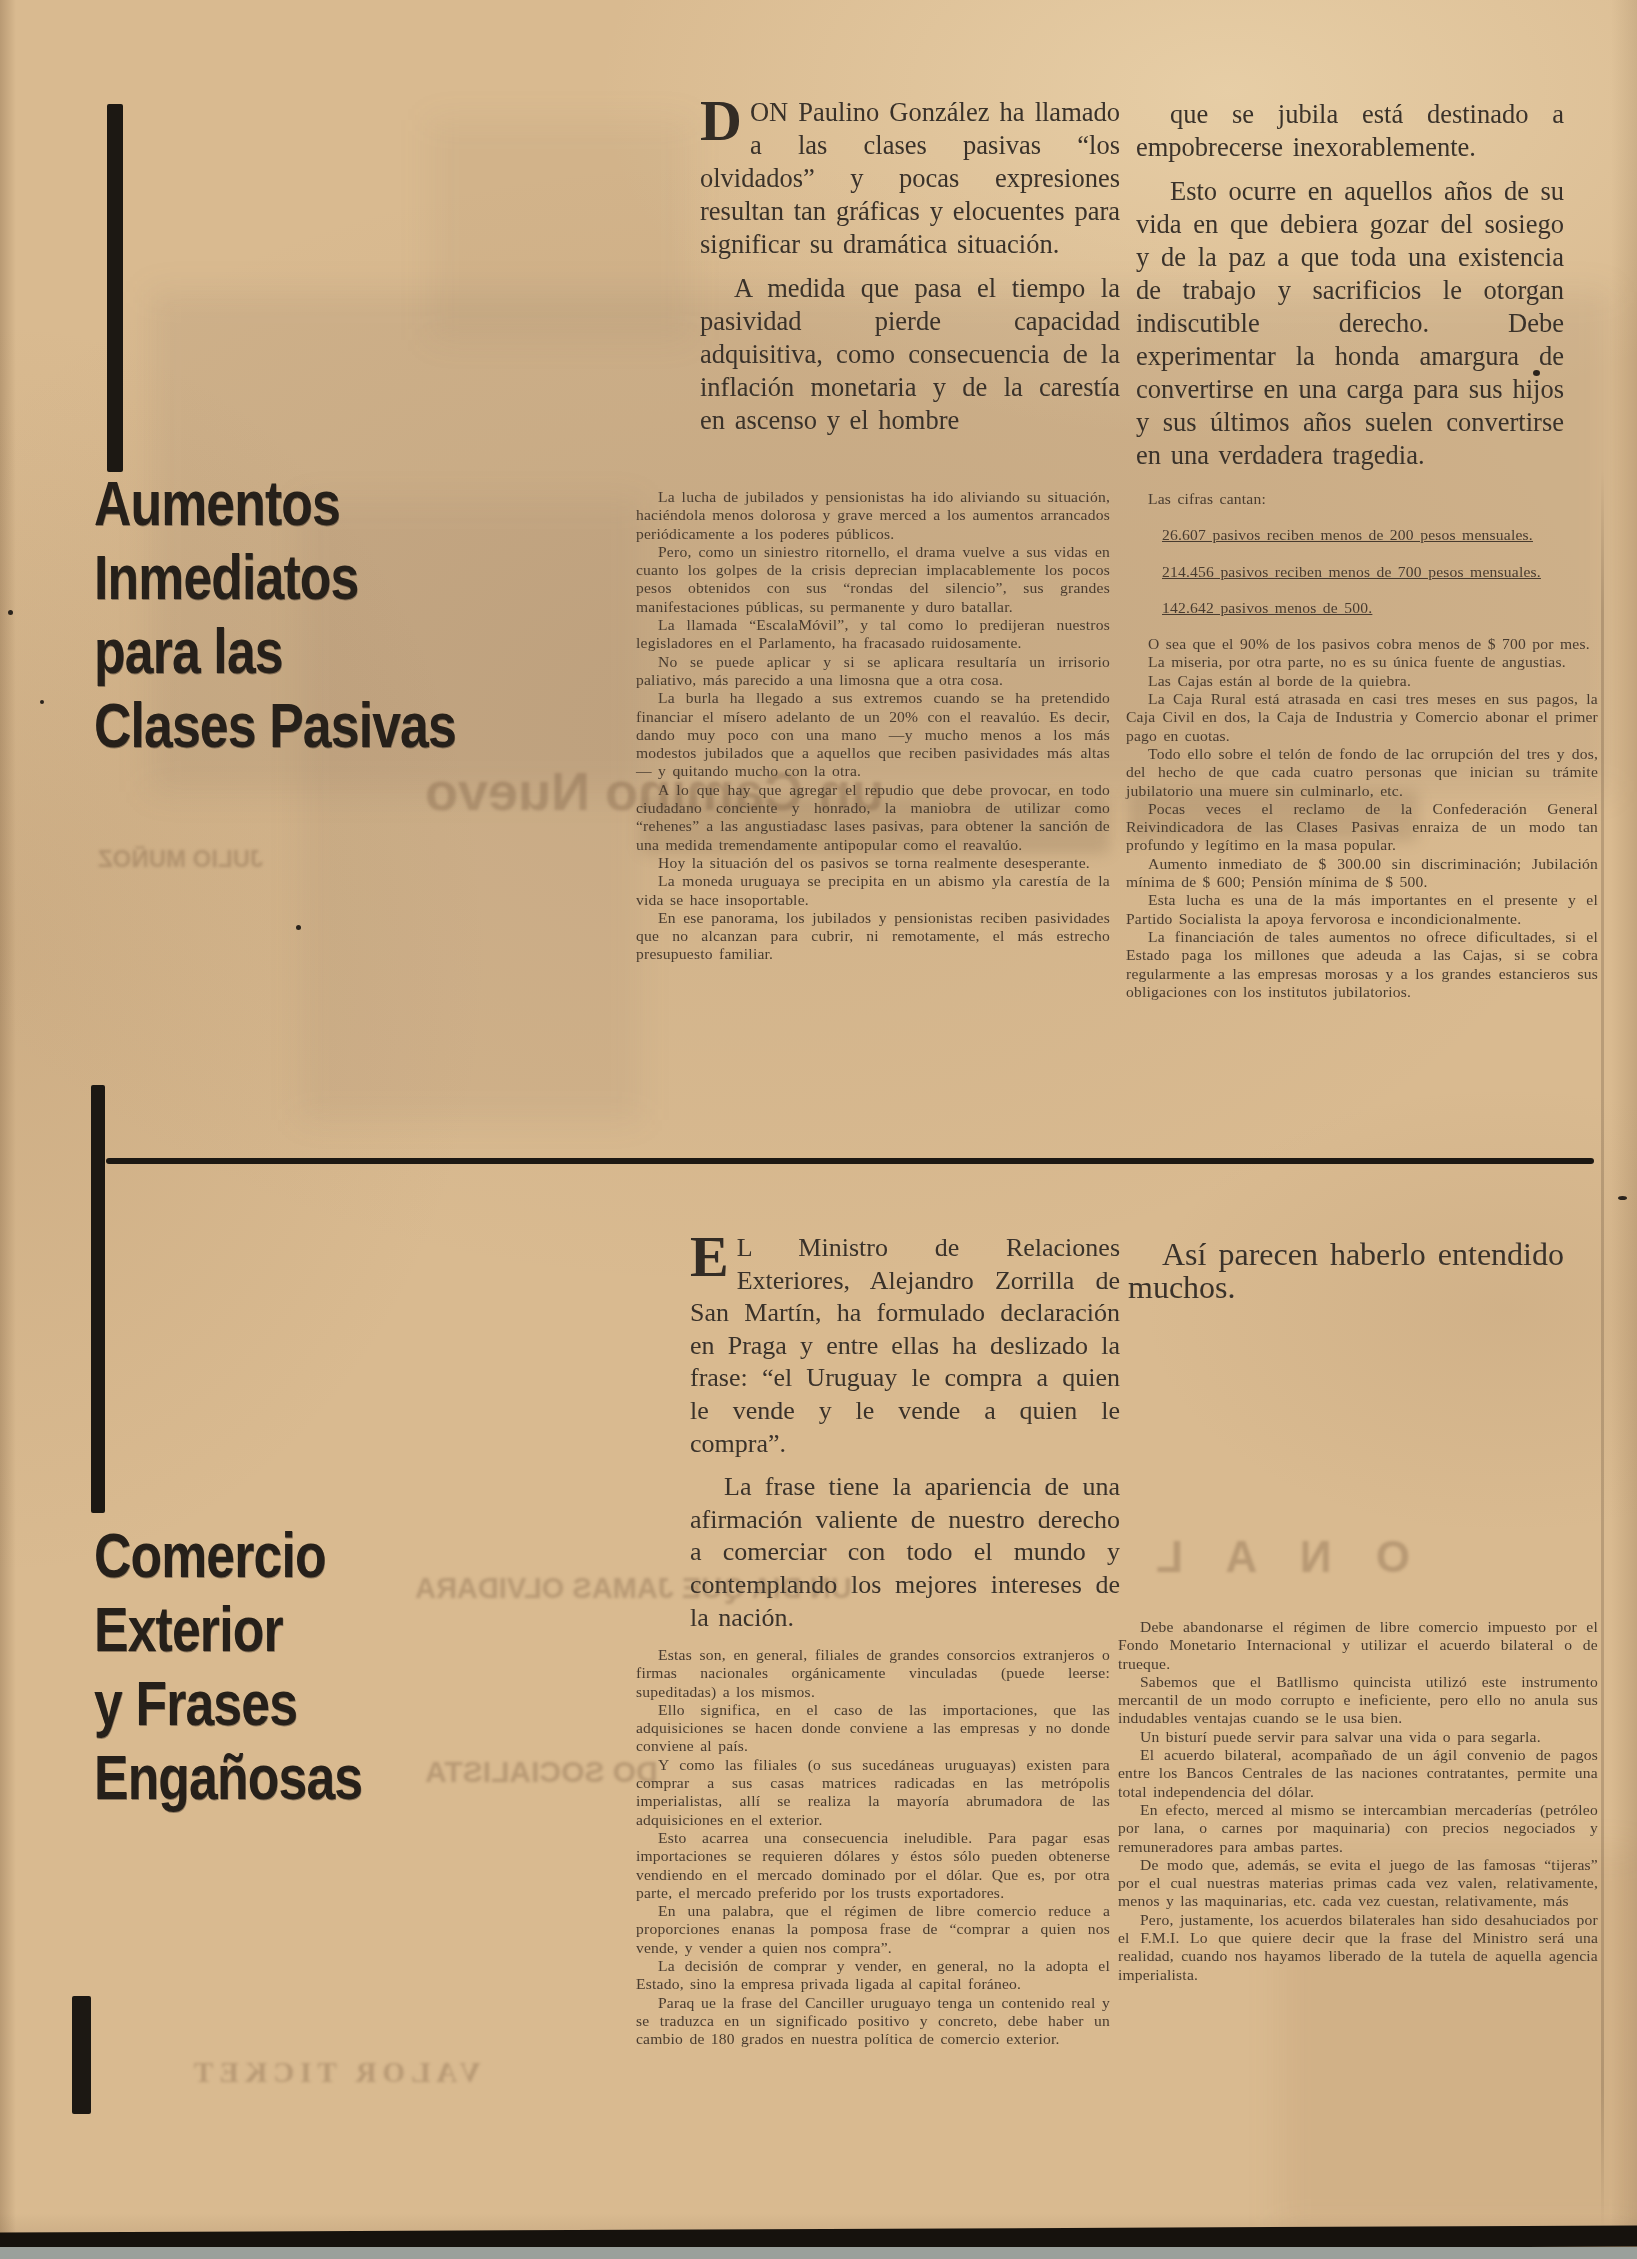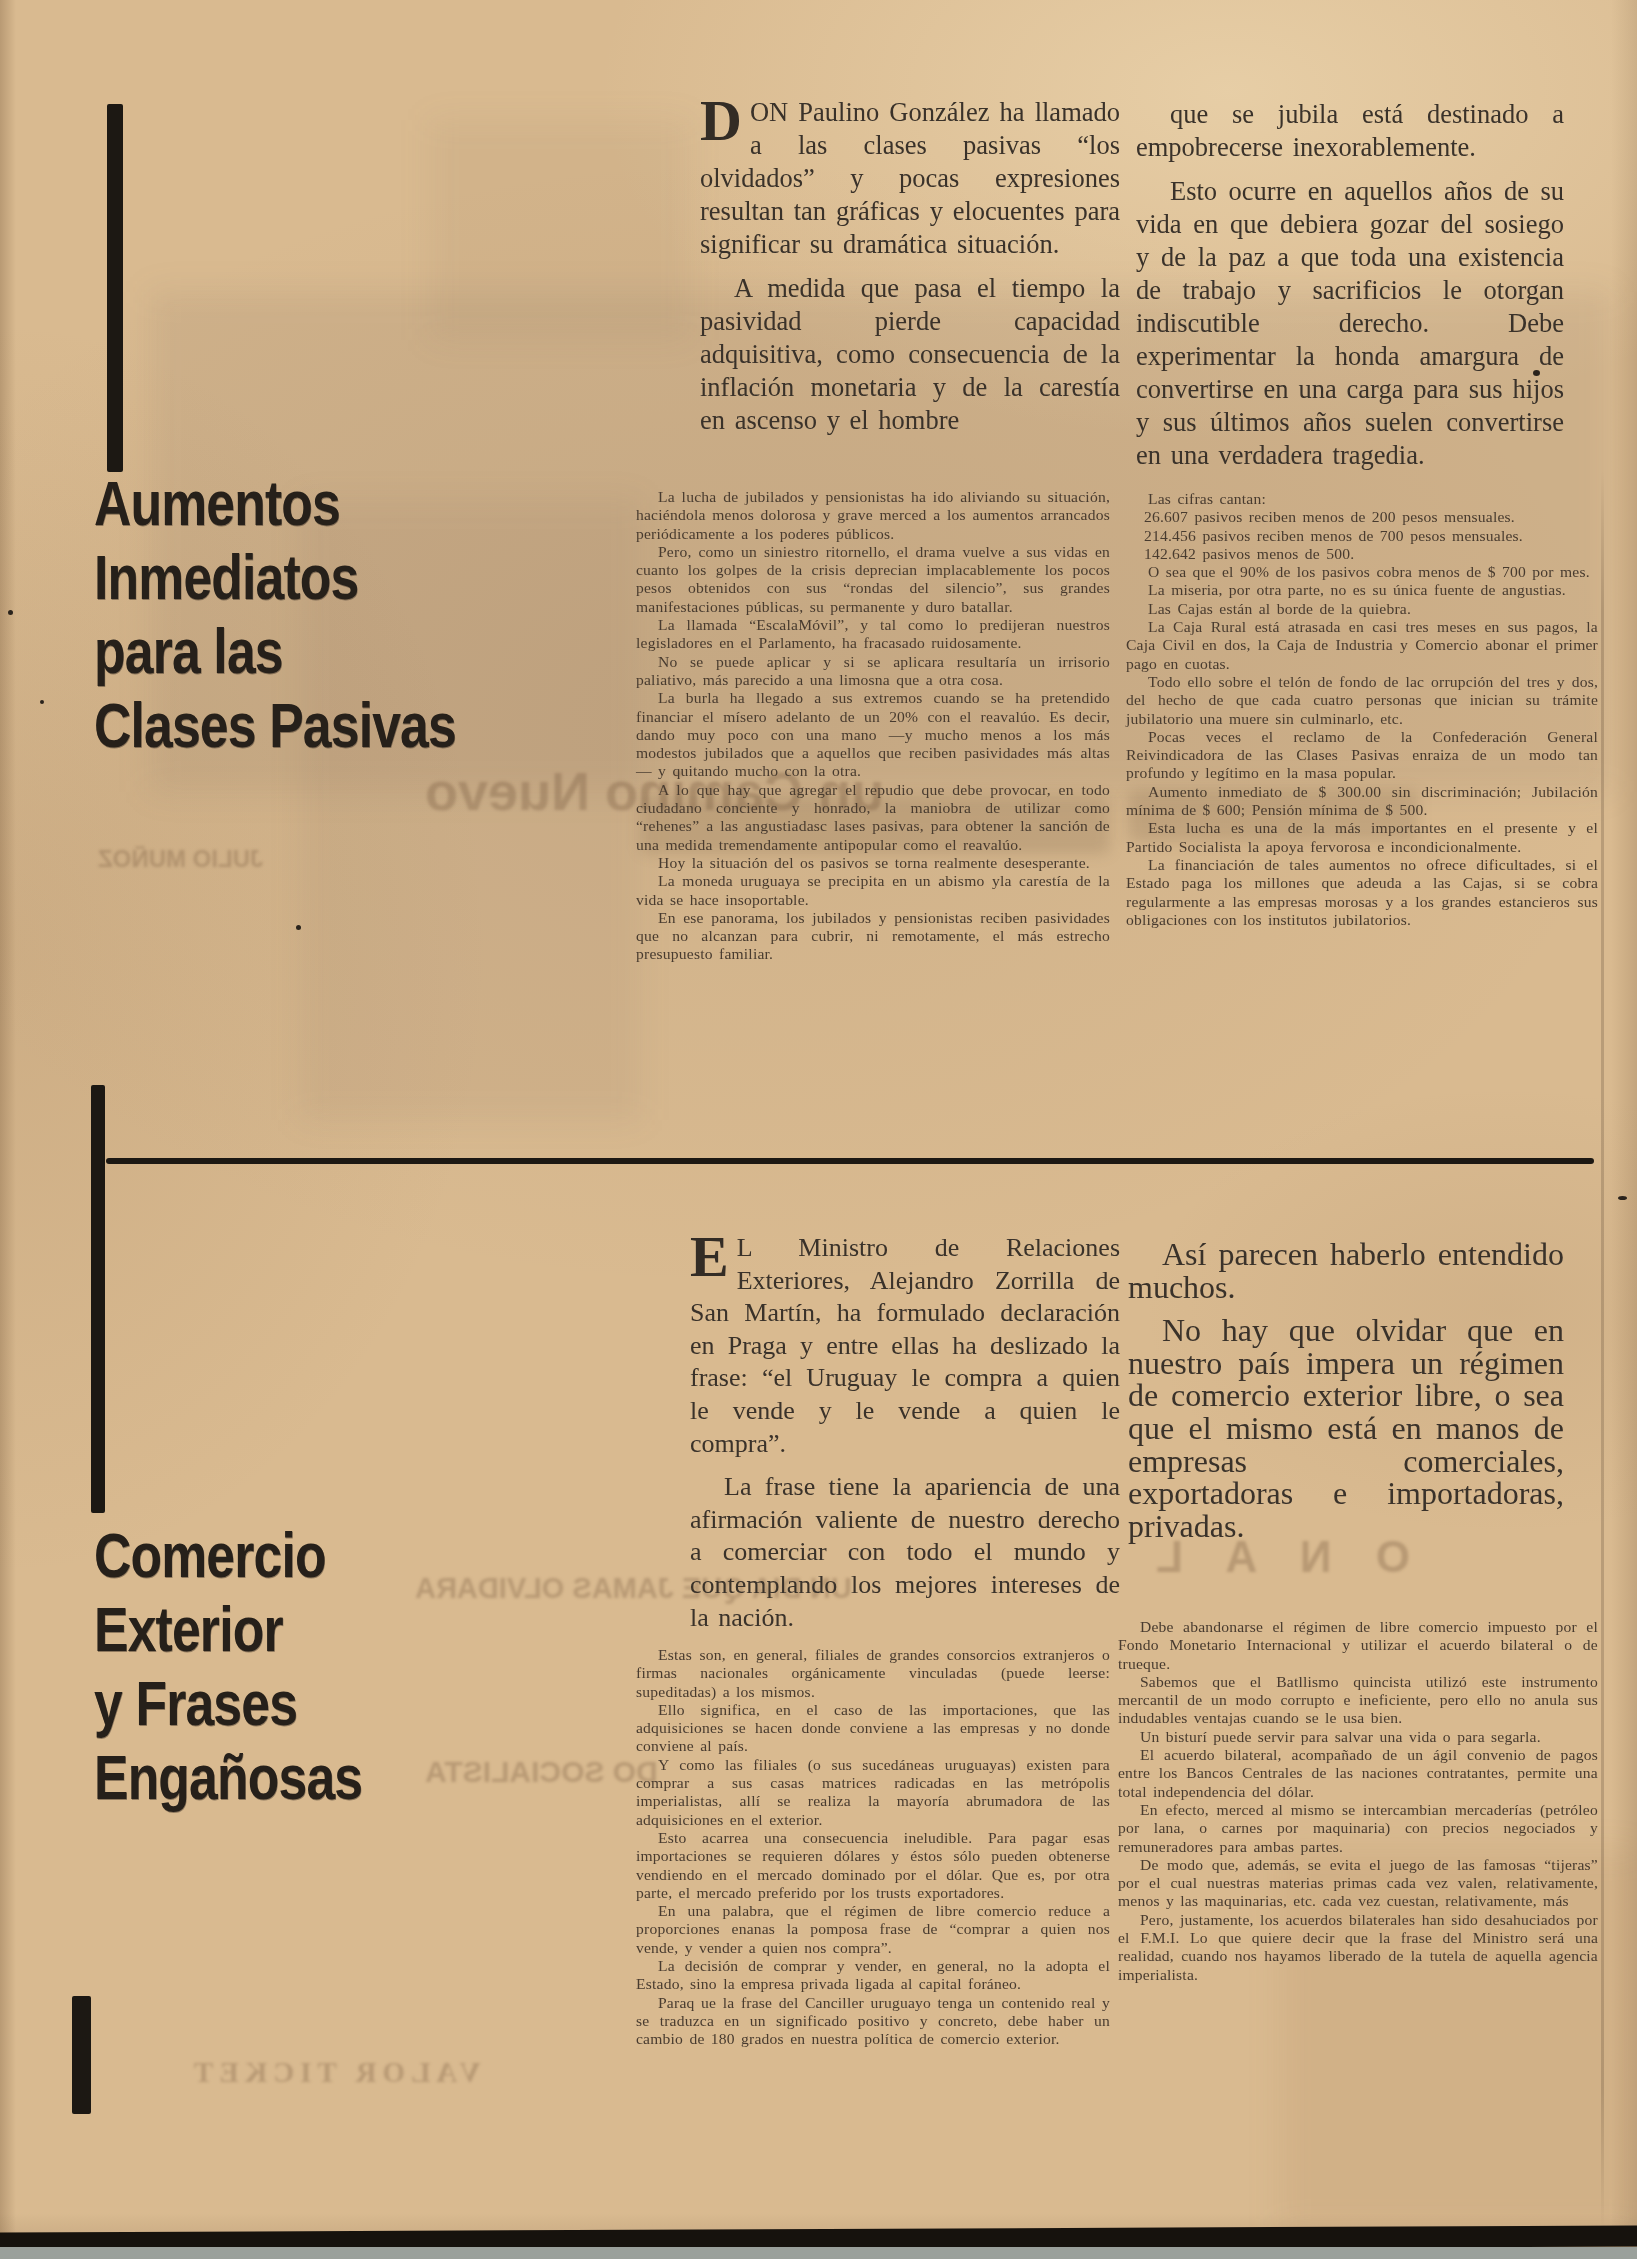--- a/index.html
+++ b/index.html
@@ -35,21 +35,21 @@
   .lead-col{position:absolute;text-align:justify;color:#3a322a;
     font-size:26.5px;line-height:33px;word-spacing:3px;}
   .lead-p{margin:0 0 11px 0;text-indent:34px;}
   .lead-p.first{text-indent:0;}
   .dropcap{float:left;font-weight:bold;font-size:58px;line-height:46px;
     padding:2px 8px 0 0;color:#332c25;}
   
   .body-col{position:absolute;text-align:justify;color:#483b2f;
     font-size:15.6px;line-height:18.3px;word-spacing:2.2px;letter-spacing:0.2px;}
   .body-p{margin:0;text-indent:22px;}
-  .cifra{margin:0;padding-left:72px;text-indent:-54px;}
+  .cifra{margin:18px;padding-left:72px;text-indent:-54px;text-decoration:underline;}
   
   .ghost{position:absolute;white-space:nowrap;transform:scaleX(-1);
     color:rgba(108,80,54,0.30);filter:blur(1.4px);
     font-family:"Liberation Sans","DejaVu Sans",sans-serif;font-weight:700;}
   .smudge{position:absolute;background:rgba(92,72,50,0.17);filter:blur(7px);border-radius:8px;}
   .speck{position:absolute;background:#2a231c;border-radius:50%;}
   .crease{position:absolute;left:1601px;top:470px;width:3px;height:1760px;
     background:linear-gradient(180deg,rgba(90,70,50,0) 0%,rgba(90,70,50,0.26) 8%,rgba(90,70,50,0.26) 92%,rgba(90,70,50,0));}
   .scan-black{position:absolute;left:-6px;top:2229px;width:1650px;height:21px;
     background:#16120d;transform:rotate(-0.25deg);}
@@ -139,21 +139,20 @@
 
   <div class="lead-col" style="left:690px;top:1232px;width:430px;font-size:26px;line-height:32.6px;">
     <p class="lead-p first"><span class="dropcap">E</span><span>L Ministro de Relaciones Exteriores, Alejandro Zorrilla de San Martín, ha formulado declaración en Praga y entre ellas ha deslizado la frase: “el Uruguay le compra a quien le vende y le vende a quien le compra”.</span></p>
     <div>
         <p class="lead-p">La frase tiene la apariencia de una afirmación valiente de nuestro derecho a comerciar con todo el mundo y contemplando los mejores intereses de la nación.</p>
       </div>
   </div>
 
   <div class="lead-col" style="left:1128px;top:1238px;width:436px;font-size:32px;line-height:32.6px;">
       <p class="lead-p">Así parecen haberlo entendido muchos.</p>
-      <p class="lead-p">No hay que olvidar que en nuestro país impera un régimen de comercio exterior libre, o sea que el mismo está en manos de empresas comerciales, exportadoras e importadoras, privadas.</p>
     </div>
 
   <div class="body-col" style="left:636px;top:1614px;width:474px;margin-top:32px;">
       <p class="body-p">Estas son, en general, filiales de grandes consorcios extranjeros o firmas nacionales orgánicamente vinculadas (puede leerse: supeditadas) a los mismos.</p>
       <p class="body-p">Ello significa, en el caso de las importaciones, que las adquisiciones se hacen donde conviene a las empresas y no donde conviene al país.</p>
       <p class="body-p">Y como las filiales (o sus sucedáneas uruguayas) existen para comprar a sus casas matrices radicadas en las metrópolis imperialistas, allí se realiza la mayoría abrumadora de las adquisiciones en el exterior.</p>
       <p class="body-p">Esto acarrea una consecuencia ineludible. Para pagar esas importaciones se requieren dólares y éstos sólo pueden obtenerse vendiendo en el mercado dominado por el dólar. Que es, por otra parte, el mercado preferido por los trusts exportadores.</p>
       <p class="body-p">En una palabra, que el régimen de libre comercio reduce a proporciones enanas la pomposa frase de “comprar a quien nos vende, y vender a quien nos compra”.</p>
       <p class="body-p">La decisión de comprar y vender, en general, no la adopta el Estado, sino la empresa privada ligada al capital foráneo.</p>
       <p class="body-p">Paraq ue la frase del Canciller uruguayo tenga un contenido real y se traduzca en un significado positivo y concreto, debe haber un cambio de 180 grados en nuestra política de comercio exterior.</p>

